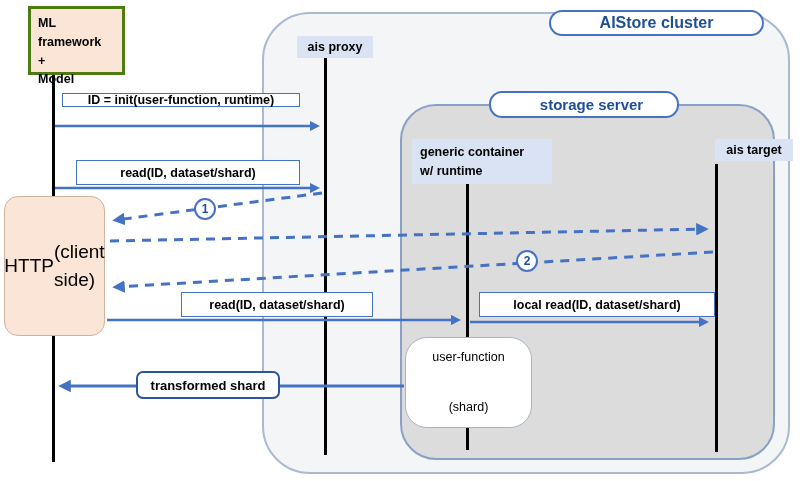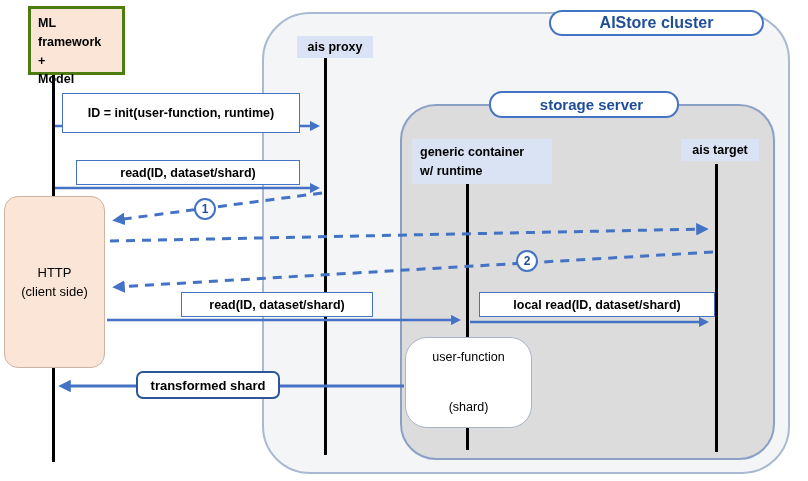--- a/index.html
+++ b/index.html
@@ -33,34 +33,34 @@
            display: flex; align-items: center; justify-content: center; z-index: 5; border-radius: 13px; }
   .cluster-title { left: 549px; top: 10px; width: 215px; height: 26px; font-size: 16px; }
   .server-title  { left: 489px; top: 91px; width: 190px; height: 27px; font-size: 15px; padding-left: 15px; }
 
   
   .blabel { background: #dae3f3; color: #000; font-size: 12.5px; font-weight: bold; z-index: 5;
             display: flex; align-items: center; justify-content: center; }
   .proxy-label  { left: 297px; top: 36px;  width: 76px;  height: 22px; }
   .gc-label     { left: 412px; top: 139px; width: 140px; height: 45px; flex-direction: column;
                   align-items: flex-start; justify-content: center; padding: 2px 8px; line-height: 1.45; }
-  .target-label { left: 681px; top: 139px; width: 78px;  height: 22px; }
+  .target-label { left: 715px; top: 139px; width: 78px;  height: 22px; }
 
   
   .peach { background: #fbe5d6; z-index: 5; color: #000; }
   .ml-box   { left: 28px; top: 6px; width: 97px; height: 69px; border: 3px solid #4d7c0f;
               font-weight: bold; font-size: 12.5px; padding: 5px 7px; line-height: 1.5; }
-  .http-box { left: 4px; top: 196px; width: 101px; height: 172px; border: 1px solid #cbb4a1;
-              border-radius: 14px; display: flex; flex-direction: column; align-items: center;
-              justify-content: center; font-size: 13px; line-height: 1.5; }
+  .http-box { left: 4px; top: 196px; width: 101px; height: 140px; border: 1px solid #cbb4a1;
+              border-radius: 14px; display: flex; align-items: center;
+              justify-content: center; font-size: 19px; line-height: 1.5; }
 
   
   .msg { background: #ffffff; border: 1.5px solid #4472c4; color: #000; font-size: 12.5px;
          font-weight: bold; display: flex; align-items: center; justify-content: center; z-index: 5; }
-  .init-label        { left: 62px;  top: 93px;  width: 238px; height: 40px; }
+  .init-label        { left: 62px;  top: 93px;  width: 238px; height: 14px; }
   .read1-label       { left: 76px;  top: 160px; width: 224px; height: 25px; }
   .read2-label       { left: 181px; top: 292px; width: 192px; height: 25px; }
   .local-label       { left: 479px; top: 292px; width: 236px; height: 25px; }
   .transformed-label { left: 136px; top: 371px; width: 144px; height: 28px;
                        border: 2.5px solid #2e5597; border-radius: 7px; font-size: 13px; }
 
   
   .ufbox { left: 405px; top: 337px; width: 127px; height: 91px; background: #ffffff;
            border: 1.5px solid #a7b4c9; border-radius: 22px; display: flex; flex-direction: column;
            align-items: center; justify-content: center; z-index: 5; font-size: 12.5px; line-height: 1.55; gap: 30px; }

